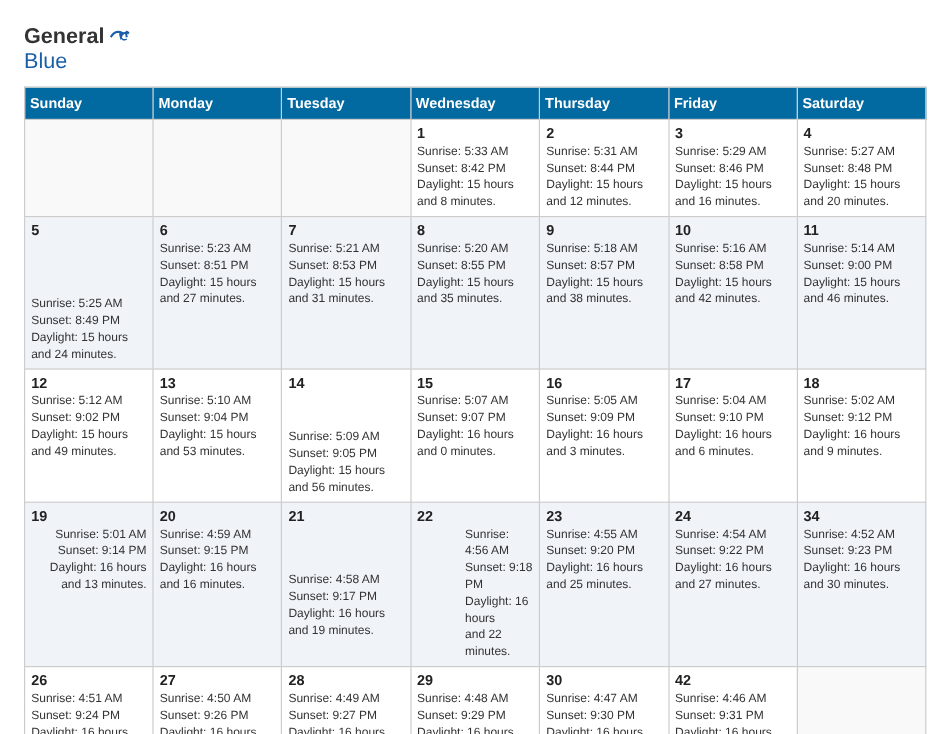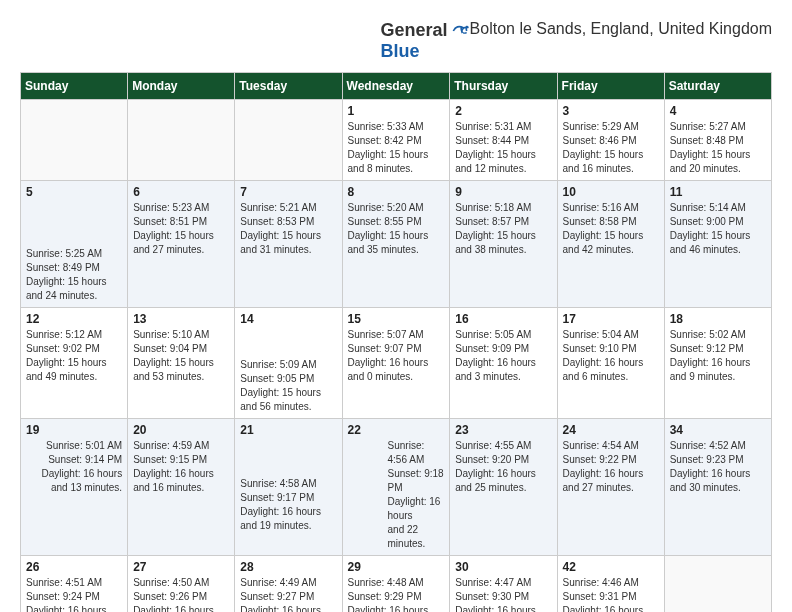--- a/index.html
+++ b/index.html
@@ -5,42 +5,42 @@
     * { box-sizing: border-box; margin: 0; padding: 0; }
     body {
       font-family: Arial, sans-serif;
       background: #fff;
       width: 792px;
       min-height: 612px;
       padding: 20px;
     }
     .header {
       display: flex;
-      justify-content: flex-end;
+      justify-content: flex-start;
       align-items: flex-start;
       margin-bottom: 10px;
     }
     .logo {
       display: flex;
       flex-direction: column;
       align-items: flex-start;
     }
     .logo-text {
       display: flex;
       align-items: center;
       gap: 2px;
     }
     .logo-general {
       font-size: 18px;
       font-weight: bold;
       color: #333;
     }
     .logo-blue {
       font-size: 18px;
-      font-weight: bold;
+      font-weight: normal;
       color: #1a5fa8;
     }
     .logo-bird {
       width: 20px;
       height: 20px;
     }
     .title-section {
       text-align: right;
     }
     .month-year {
@@ -52,21 +52,21 @@
       font-size: 16px;
       color: #333;
       font-weight: normal;
     }
     .calendar {
       width: 100%;
       border-collapse: collapse;
       font-size: 11px;
     }
     .calendar th {
-      background-color: #14532d;
+      background-color: #0369a1;
       color: #fff;
       padding: 6px 4px;
       text-align: left;
       font-size: 12px;
       font-weight: bold;
       border: 1px solid #ccc;
     }
     .calendar td {
       border: 1px solid #ccc;
       padding: 4px 5px;
@@ -108,21 +108,20 @@
     <div class="logo-text">
       <span class="logo-general">General</span>
       <svg class="logo-bird" viewBox="0 0 24 24">
         <path d="M4 12 Q8 4 16 8 Q12 6 14 12 Q16 6 22 8 Q18 4 20 12" fill="none" stroke="#1a5fa8" stroke-width="2"></path>
         <path d="M14 12 Q16 16 20 14" fill="none" stroke="#1a5fa8" stroke-width="1.5"></path>
       </svg>
     </div>
     <span class="logo-blue">Blue</span>
   </div>
   <div class="title-section">
-    <div class="location">Bolton le Sands, England, United Kingdom</div>
   </div>
 </div>
 
 <table class="calendar">
   <thead>
     <tr>
     <th>Sunday</th>
         <th>Monday</th>
         <th>Tuesday</th>
         <th>Wednesday</th>

